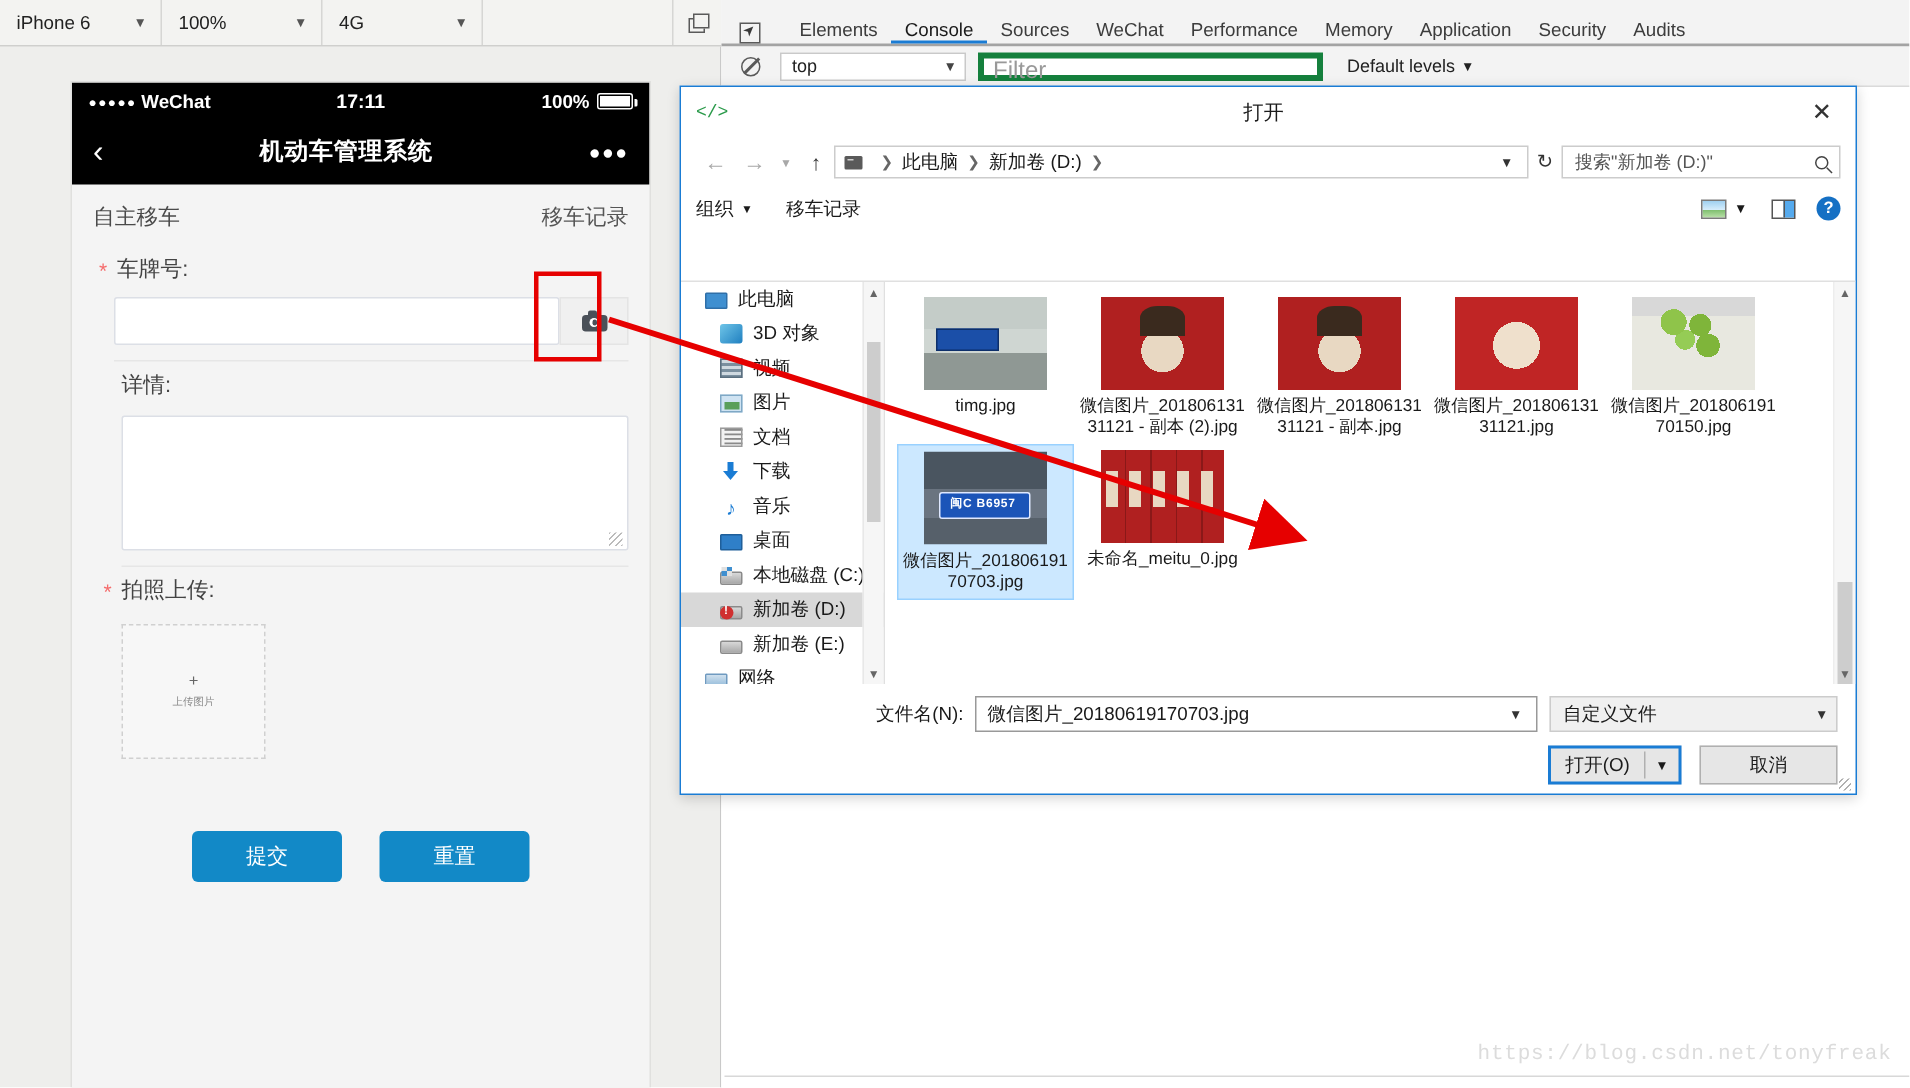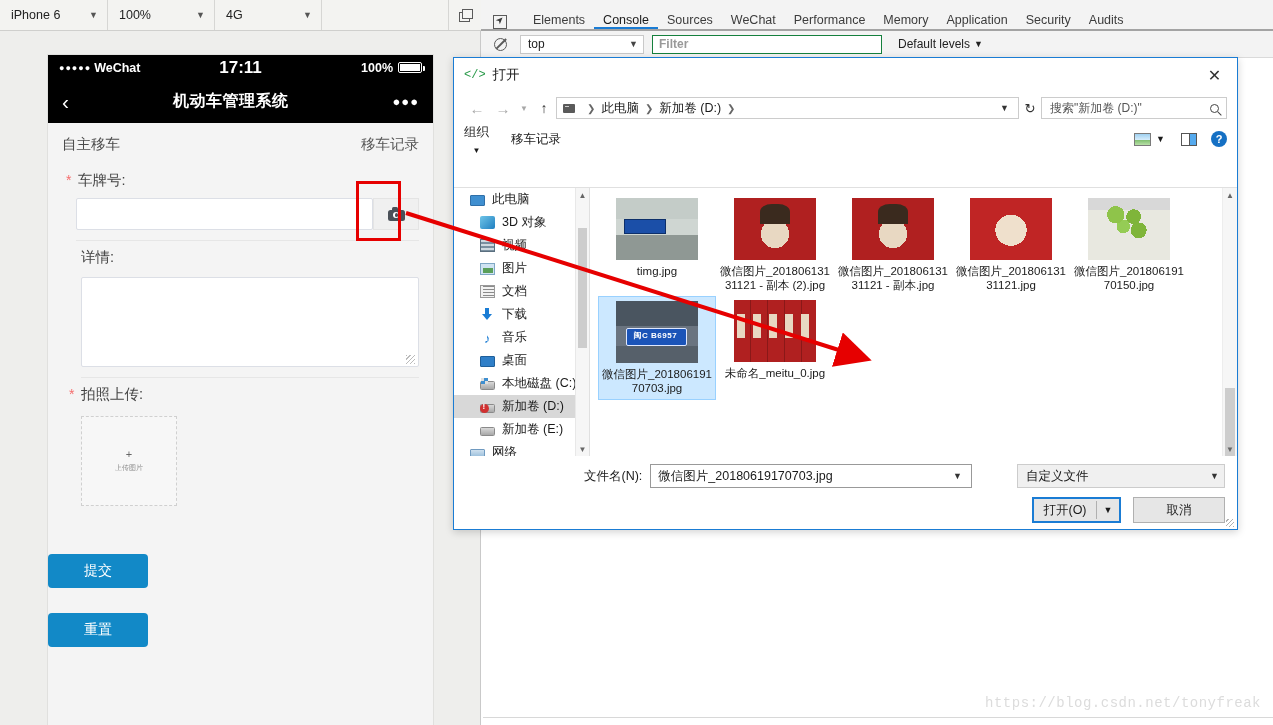--- a/index.html
+++ b/index.html
@@ -49,21 +49,21 @@
     box-shadow: 0 0 0 1px rgba(0,0,0,0.06);
     overflow: hidden;
   }
   #status-bar {
     height: 25px; background: #000; color: #fff;
     display: flex; align-items: center; padding: 0 11px;
     font-size: 12.5px; font-weight: bold;
   }
   .sb-left { display:flex; align-items:center; gap:3px; flex: 1; }
   .sb-dots { letter-spacing: 1px; font-size: 9px; }
-  .sb-center { flex: 0 0 auto; font-size: 17px; }
+  .sb-center { flex: 0 0 auto; font-size: 13px; }
   .sb-right { flex: 1; display:flex; align-items:center; justify-content:flex-end; gap:5px; font-size:12.5px;}
   .battery { width: 24px; height: 11px; border: 1.4px solid #fff; border-radius: 2px; position: relative; }
   .battery::after { content:""; position:absolute; right:-3.5px; top:3px; width:2px; height:5px; background:#fff; border-radius:0 1px 1px 0;}
   .battery::before { content:""; position:absolute; left:1px; top:1px; right:1px; bottom:1px; background:#fff; }
 
   #nav-bar {
     height: 43px; background: #000; color: #fff;
     display: flex; align-items: center; padding: 0 14px;
   }
   .nav-back { font-size: 21px; line-height: 1; flex: 0 0 auto; font-weight: 300; }
@@ -115,21 +115,21 @@
 
   .upload-box {
     margin: 10px 14px 0 33px; width: 96px; height: 90px;
     border: 1px dashed #d0d0d0; background: #f7f7f7;
     display:flex; flex-direction: column; align-items:center; justify-content:center;
     color:#999;
   }
   .upload-plus { font-size: 11px; line-height: 10px; color:#666; }
   .upload-text { font-size: 7px; margin-top: 4px; color:#888; }
 
-  .btn-row { display:flex; justify-content:center; gap: 25px; margin-top: 48px; flex-direction: column; }
+  .btn-row { display:flex; justify-content:center; gap: 25px; margin-top: 48px; }
   .act-btn {
     width: 100px; height: 34px; border-radius: 4px;
     background: #1289c7; color:#fff; font-size: 14px;
     display:flex; align-items:center; justify-content:center;
     border: none;
   }
 
   
   #devtools {
     position: absolute; left: 481px; top: 0; width: 792px; height: 725px;
@@ -158,22 +158,22 @@
   .circle-slash::after{content:""; position:absolute; left:-1px; top:4.4px; width:14px; height:1.5px; background:#5a5a5a; transform:rotate(-45deg);}
   .ctx-select {
     display:flex; align-items:center; justify-content:space-between;
     width: 124px; height: 19px; padding: 0 5px 0 7px;
     font-size: 12px; color:#222;
     border: 1px solid #c9c9c9; background:#fff;
   }
   .ctx-select .cv { font-size: 9px; color:#444;}
   .filter-input {
     width: 230px; height: 19px; margin-left: 8px;
-    border:1px solid #15803d; background:#fff;
-    font-size: 12px; color:#999; padding: 0 6px; line-height: 17px; font-weight: bold;
+    border:4px solid #15803d; background:#fff;
+    font-size: 16px; color:#999; padding: 0 6px; line-height: 17px;
   }
   .levels { margin-left: 16px; font-size: 12px; color:#222; display:flex; align-items:center; gap:4px;}
   #console-area { position:absolute; left:0; top:59px; right:0; bottom:0; background:#fff; }
 
   
   #page-underlay {
     position:absolute; left: 0px; top: 59px; width: 792px; height: 666px; background: #fff;
   }
 
   
@@ -181,21 +181,21 @@
     position: absolute; left: 453px; top: 57px; width: 785px; height: 473px;
     background: #fff; border: 1px solid #1a7cd4;
     box-shadow: 0 2px 8px rgba(0,0,0,0.18);
     z-index: 50;
     font-size: 12.5px; color: #1a1a1a;
   }
   #fd-title {
     height: 34px; display:flex; align-items:center; padding: 0 0 0 10px;
   }
   .fd-code-ico { color: #2a9a4a; font-size: 12px; margin-right: 7px; font-family:"Liberation Mono",monospace;}
-  #fd-title .t { font-size: 13.5px; flex:1; }
+  #fd-title .t { font-size: 13.5px; flex:1;text-align:center; }
   .fd-close { width: 45px; height: 34px; display:flex; align-items:center; justify-content:center; font-size: 16px; color:#333; }
 
   #fd-nav { height: 32px; display:flex; align-items:center; padding: 0 10px; gap: 0; }
   .navarrow { width: 26px; text-align:center; color:#a8a8a8; font-size: 15px; }
   .navarrow.up { color:#333; font-size:14px; width:24px;}
   .navchev { width: 16px; text-align:center; color:#a8a8a8; font-size: 8px; }
   .crumbbar {
     flex: 1; height: 22px; border:1px solid #ccc; background:#fff;
     display:flex; align-items:center; padding: 0 4px 0 6px; gap: 0;
   }
@@ -208,21 +208,21 @@
   .refresh-ico { width: 22px; text-align:center; color:#333; font-size: 13px;}
   .searchbox {
     width: 186px; height: 22px; border:1px solid #ccc; background:#fff;
     display:flex; align-items:center; padding: 0 4px 0 8px;
   }
   .searchbox .ph { flex:1; font-size:12px; color:#555; }
   .mag { width:9px;height:9px;border:1.3px solid #444;border-radius:50%;position:relative;margin-right:3px;}
   .mag::after{content:"";position:absolute;right:-4px;bottom:-3px;width:5px;height:1.3px;background:#444;transform:rotate(45deg);}
 
   #fd-cmdbar { height: 30px; display:flex; align-items:center; padding: 0 10px; }
-  .cmd { font-size: 12.5px; color:#1a1a1a; display:flex; align-items:center; gap:5px; margin-right: 22px; flex-direction: column;}
+  .cmd { font-size: 12.5px; color:#1a1a1a; display:flex; align-items:center; gap:5px; margin-right: 22px;}
   .cmd .cv { font-size: 8px; }
   .cmd-fill { flex: 1; }
   .view-ico { width: 17px; height: 13px; border:1.3px solid #7a7a7a; background: linear-gradient(#9fd0f0,#d8eefc 55%, #7fbf6f 55%, #b9e0a8); margin-right:5px;}
   .pane-ico { width: 16px; height: 13px; border:1.3px solid #555; display:flex; }
   .pane-ico i { display:block; width:50%; height:100%; }
   .pane-ico i.b { background:#55aaee; border-left:1.3px solid #555;}
   .help-ico { width:16px;height:16px;border-radius:50%;background:#1570c4;color:#fff;font-size:11px;font-weight:bold;display:flex;align-items:center;justify-content:center; margin-left: 14px;}
 
   #fd-body { position:absolute; left:0; top:129px; right:0; bottom:73px; display:flex; border-top:1px solid #e0e0e0;}
   #fd-tree {
@@ -278,22 +278,22 @@
   #fd-footer { position:absolute; left:0; right:0; bottom:0; height:73px; }
   .fn-row { display:flex; align-items:center; padding: 8px 12px 0 12px; gap: 8px;}
   .fn-label { font-size: 12.5px; color:#1a1a1a; margin-left: 118px;}
   .fn-input {
     flex: 1; height: 24px; border:1px solid #999; background:#fff;
     display:flex; align-items:center; padding: 0 4px 0 7px; font-size:12.5px;
   }
   .fn-input .v { flex:1; }
   .fn-input .cv { font-size:9px; color:#333; padding:0 5px;}
   .type-select {
-    width: 208px; height: 24px; border:1px solid #ccc; background:#f0f0f0;
-    display:flex; align-items:center; padding: 0 5px 0 8px; font-size:12.5px;margin-left:37px;
+    width: 192px; height: 24px; border:1px solid #ccc; background:#f0f0f0;
+    display:flex; align-items:center; padding: 0 5px 0 8px; font-size:12.5px;
   }
   .type-select .v { flex:1;}
   .type-select .cv { font-size:9px; color:#333;}
   .btn-row2 { display:flex; align-items:center; justify-content:flex-end; padding: 9px 12px 0 0; gap: 12px;}
   .open-btn {
     display:flex; align-items:stretch; height: 26px; border:2px solid #1a7cd4; background:#e6e6e6;
   }
   .open-btn .lbl { display:flex;align-items:center;justify-content:center; width: 62px; font-size:12.5px;}
   .open-btn .sp { width:1px; background:#b0b0b0; margin: 2px 0;}
   .open-btn .cv { width: 22px; display:flex;align-items:center;justify-content:center; font-size:9px;}

